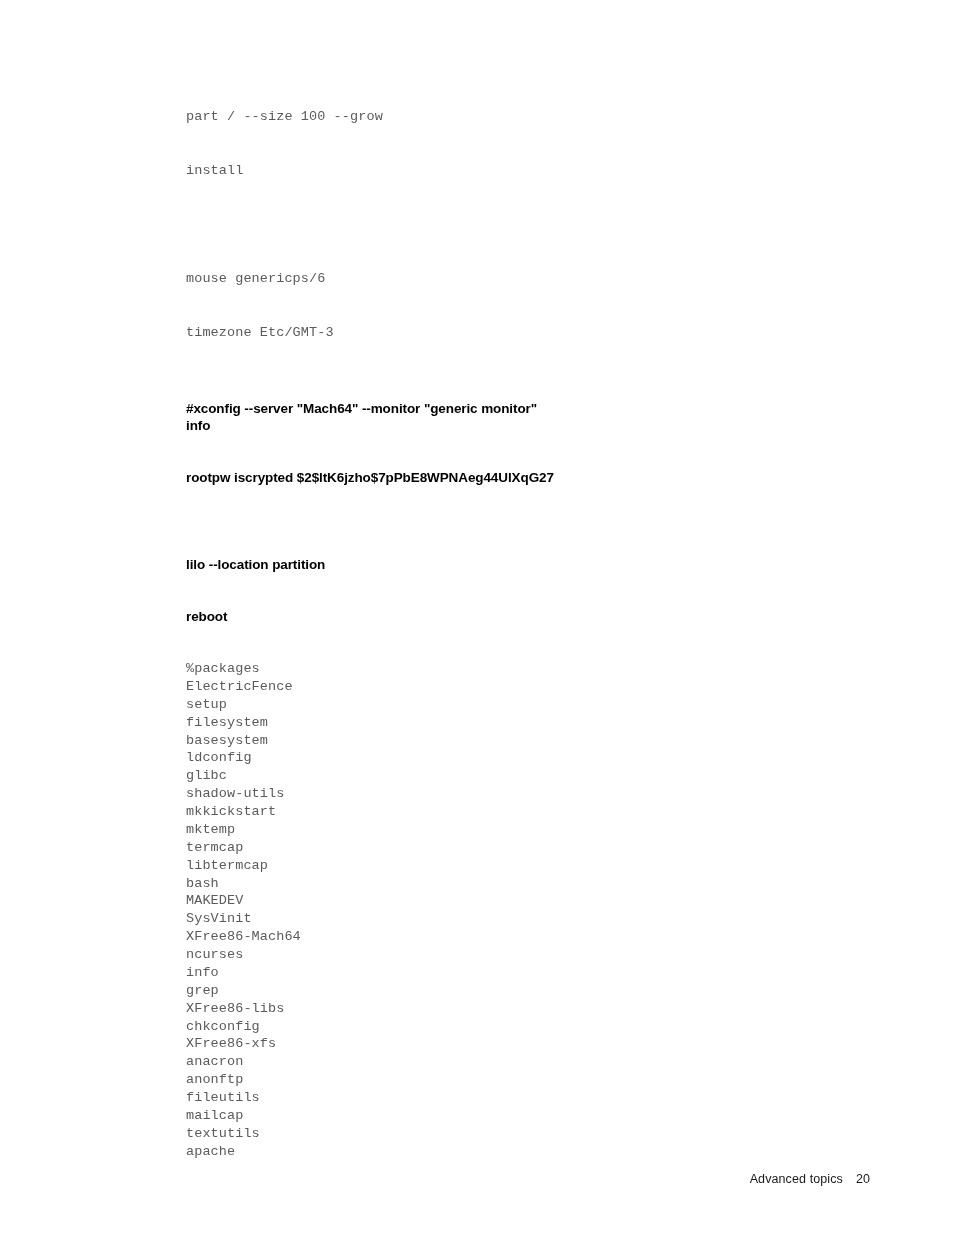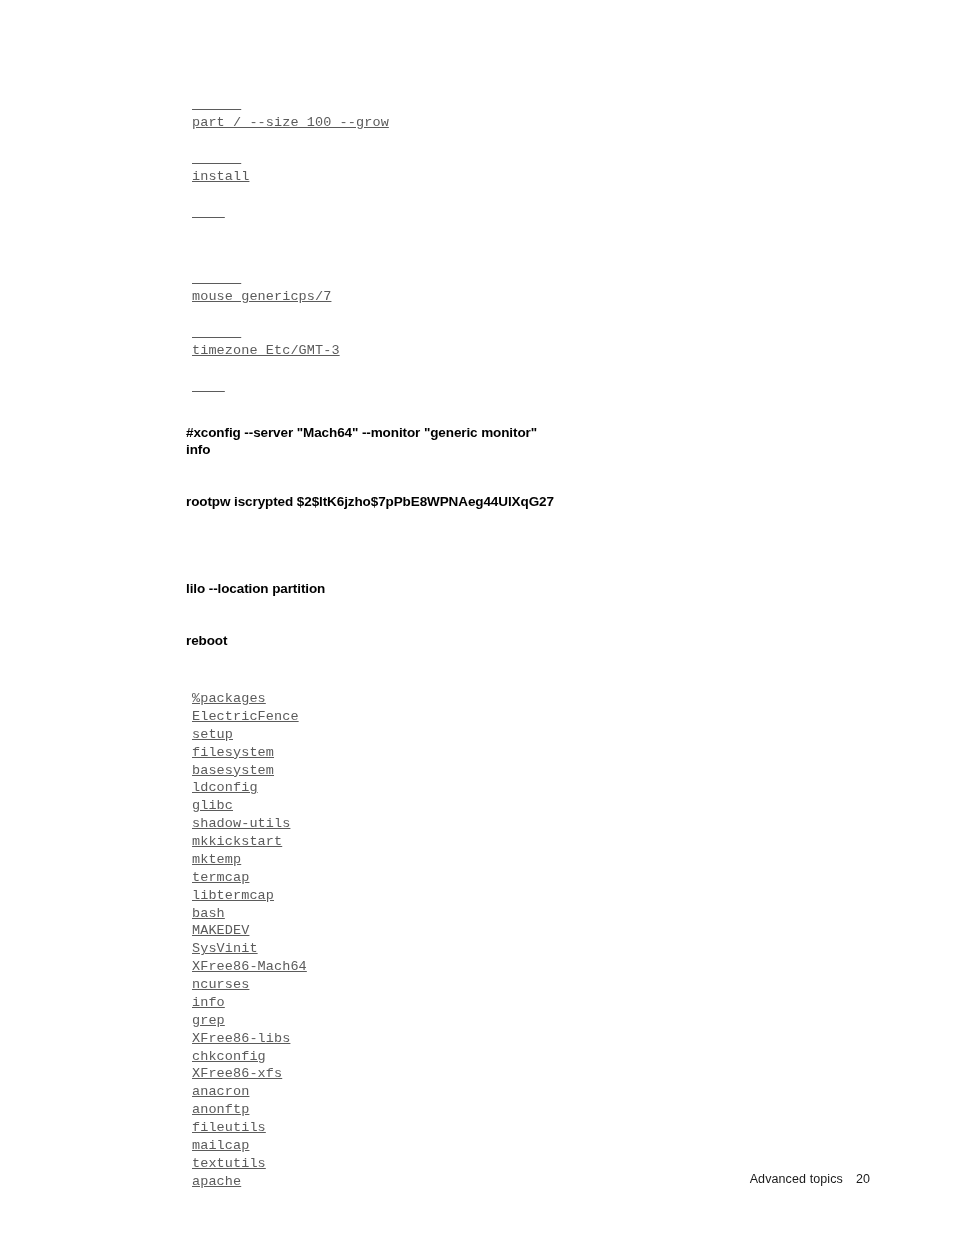--- a/index.html
+++ b/index.html
@@ -33,22 +33,21 @@
   }
 
   
   .code-block {
     font-family: "Liberation Mono", "DejaVu Sans Mono", monospace;
     font-size: 13.5px;
     line-height: 18px;
     color: #5b5b5b;
     white-space: pre;
     letter-spacing: 0.1px;
-    margin: 6px;
-    text-decoration: underline;
+    margin: 0;
   }
   .code-line {
     font-family: "Liberation Mono", "DejaVu Sans Mono", monospace;
     font-size: 13.5px;
     line-height: 18px;
     color: #5b5b5b;
     white-space: pre;
     letter-spacing: 0.1px;
   }
 
@@ -93,21 +92,21 @@
   <div class="content">
 
     <div class="code-block">
       <div class="code-line">part / --size 100 --grow</div>
       <div class="code-line">install</div>
     </div>
 
     <div class="gap-blank"></div>
 
     <div class="code-block">
-      <div class="code-line">mouse genericps/7</div>
+      <div class="code-line">mouse genericps/6</div>
       <div class="code-line">timezone Etc/GMT-3</div>
     </div>
 
     <div class="gap-lg"></div>
 
     <div class="bold-block">
       <div class="bold-line">#xconfig --server "Mach64" --monitor "generic monitor"</div>
       <div class="bold-line">info</div>
     </div>
 

